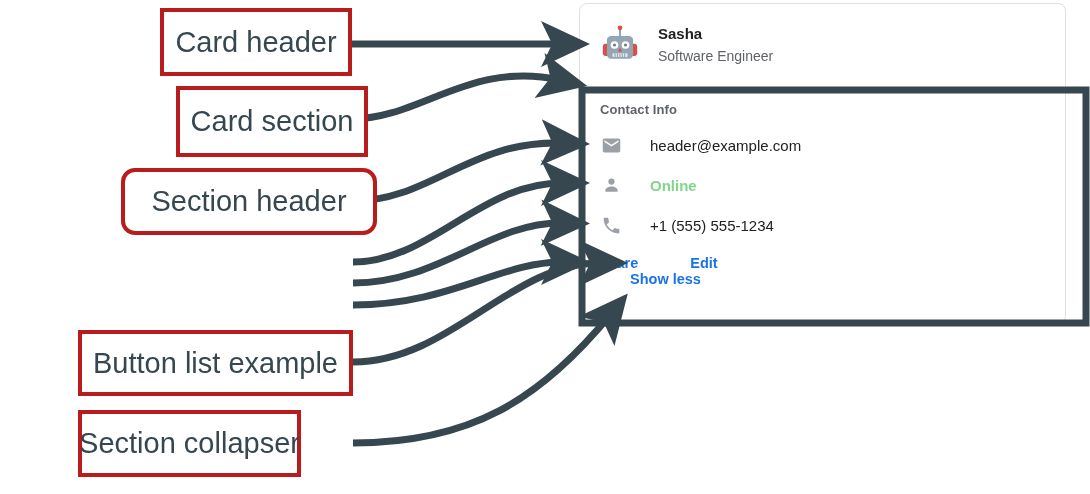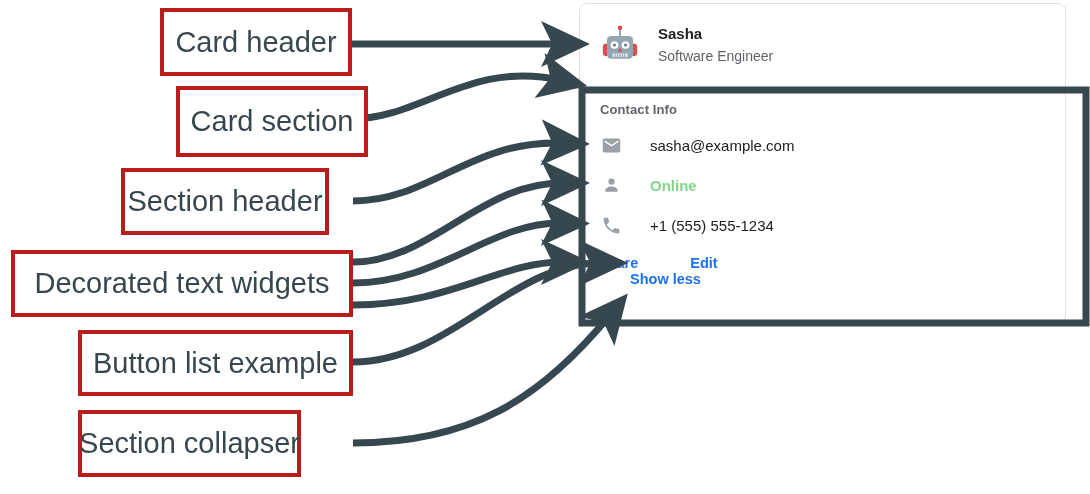--- a/index.html
+++ b/index.html
@@ -190,21 +190,21 @@
     <div class="card-section">
 
       <div class="section-header">Contact Info</div>
 
       <div class="dt-row">
         <span class="dt-icon">
           <svg viewBox="0 0 24 24" width="21" height="21" aria-hidden="true">
             <path d="M20 4H4c-1.1 0-2 .9-2 2v12c0 1.1.9 2 2 2h16c1.1 0 2-.9 2-2V6c0-1.1-.9-2-2-2zm0 4l-8 5-8-5V6l8 5 8-5v2z"></path>
           </svg>
         </span>
-        <span class="dt-text">sasha@example.com</span>
+        <span class="dt-text">header@example.com</span>
       </div>
 
       <div class="dt-row">
         <span class="dt-icon">
           <svg viewBox="0 0 24 24" width="21" height="21" aria-hidden="true">
             <circle cx="12" cy="7.5" r="3.6"></circle>
             <path d="M12 13c-4 0-7 2.1-7 4.3V19h14v-1.7c0-2.2-3-4.3-7-4.3z"></path>
           </svg>
         </span>
         <span class="dt-text green">Online</span>
@@ -230,27 +230,24 @@
   </div>
 
   <div class="callout" style="left:160px; top:8px; width:192px; height:68px;">
     <span>Card header</span>
   </div>
 
   <div class="callout" style="left:160px; top:86px; width:192px; height:71px;margin-left:16px;">
     <span>Card section</span>
   </div>
 
-  <div class="callout" style="left:121px; top:168px; width:208px; height:67px;">
+  <div class="callout" style="left:121px; top:168px; width:256px; height:67px;border-radius:14px;">
     <span>Section header</span>
   </div>
 
-  <div class="callout" style="left:11px; top:250px; width:342px; height:67px;">
-    <span>Decorated text widgets</span>
-  </div>
 
   <div class="callout" style="left:78px; top:330px; width:275px; height:66px;">
     <span>Button list example</span>
   </div>
 
   <div class="callout" style="left:78px; top:410px; width:223px; height:67px;">
     <span>Section collapser</span>
   </div>
 
   <svg id="overlay" viewBox="0 0 1090 494">

